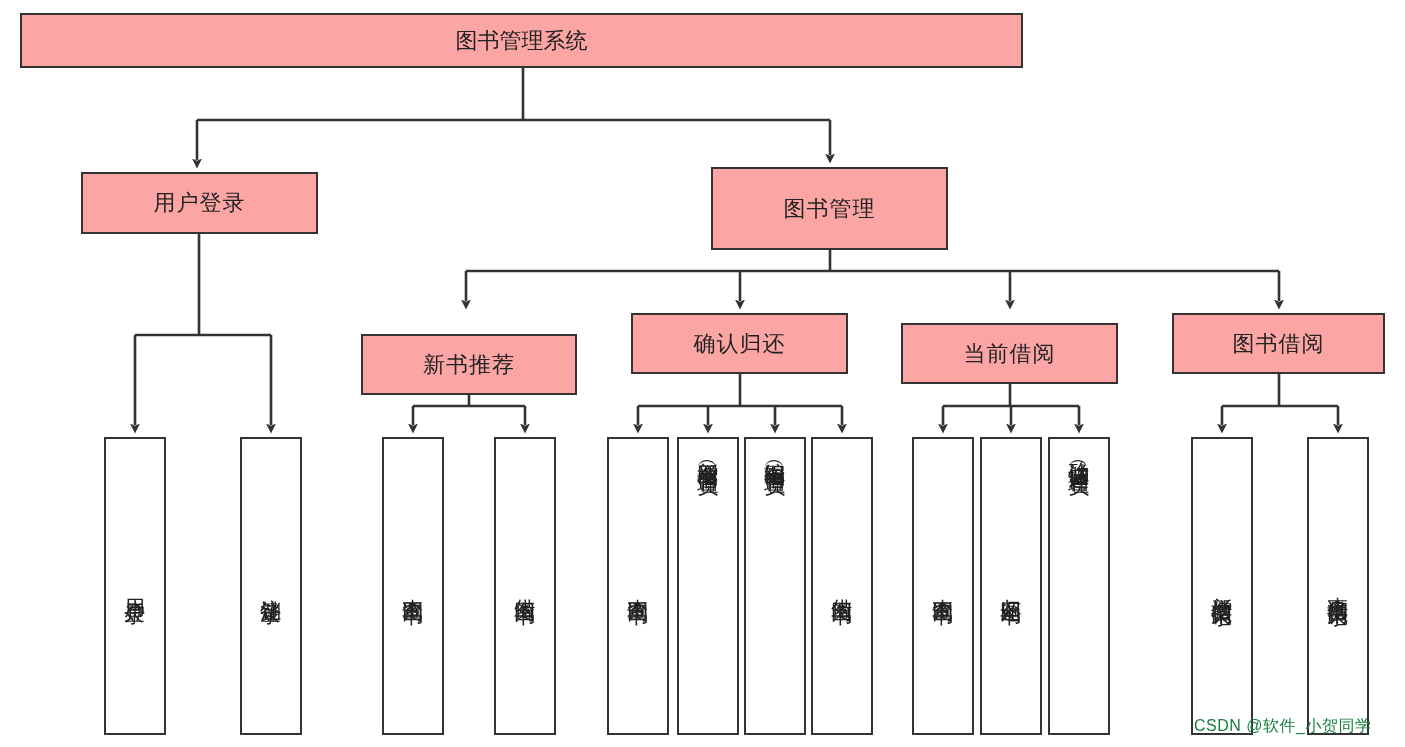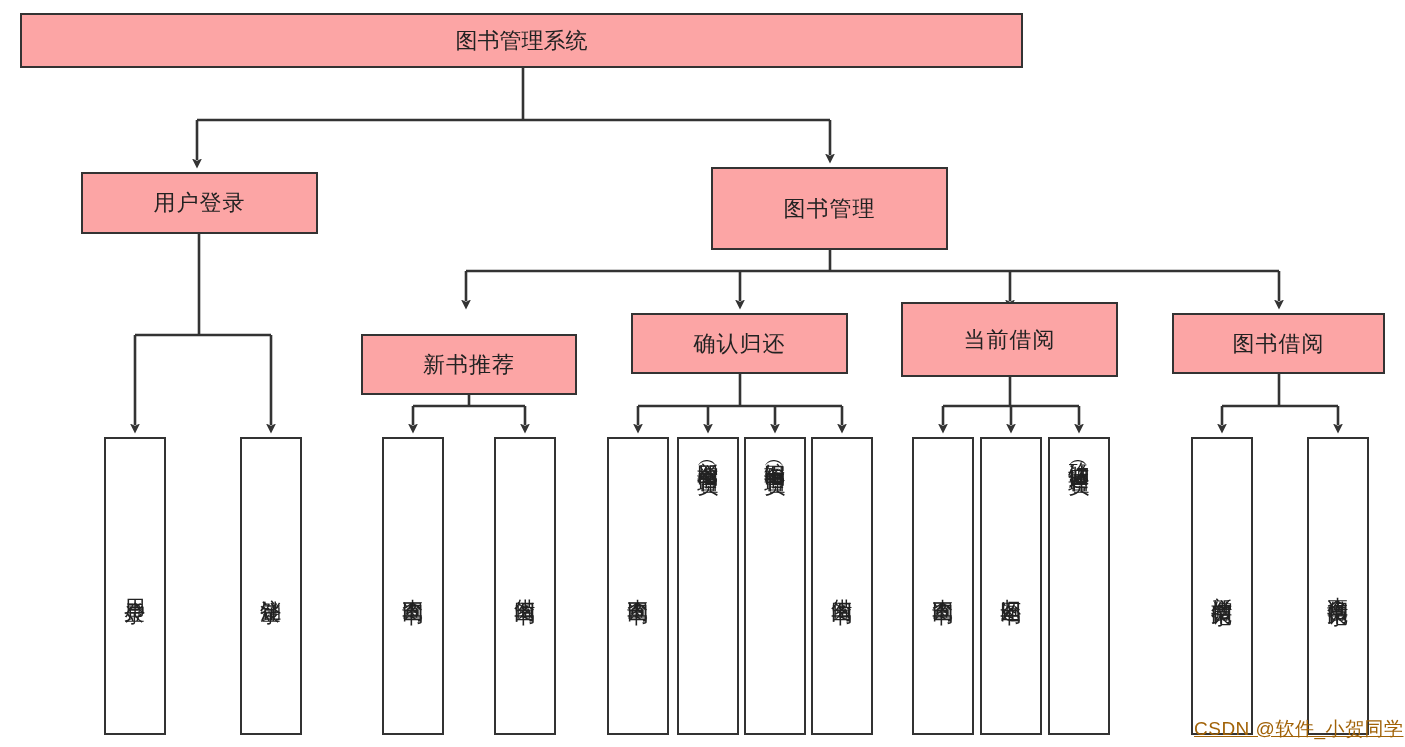--- a/index.html
+++ b/index.html
@@ -9,21 +9,21 @@
   svg.lines{position:absolute;left:0;top:0;width:1405px;height:747px;pointer-events:none;}
   .node{position:absolute;box-sizing:border-box;border:2.5px solid #333333;background:#fca5a5;
         display:flex;align-items:center;justify-content:center;color:#222222;}
   .node.h{font-size:22px;letter-spacing:1px;}
   .node.root{font-size:22px;}
   .leaf{position:absolute;box-sizing:border-box;border:2.5px solid #333333;background:#ffffff;
         display:flex;align-items:center;justify-content:center;}
   .leaf .vtext{writing-mode:vertical-rl;text-orientation:upright;font-size:21px;
                line-height:1.32;letter-spacing:2px;color:#222222;white-space:nowrap;}
   .leaf.top .vtext{align-self:flex-start;margin-top:6px;}
-  .watermark{position:absolute;font-size:19px;color:#a16207;letter-spacing:0.5px;white-space:nowrap;text-decoration:underline;}
+  .watermark{position:absolute;font-size:16px;color:#15803d;letter-spacing:0.5px;white-space:nowrap;}
 </style>
 </head>
 <body>
 
 <div id="canvas">
 
   <svg class="lines" viewBox="0 0 1405 747">
     <defs>
       <marker id="arw" markerWidth="12" markerHeight="12" refX="1.5" refY="5" orient="auto" markerUnits="userSpaceOnUse">
         <path d="M0,0 L10,5 L0,10 L2.2,5 Z" fill="#333333"></path>
@@ -83,21 +83,21 @@
   <div class="node h" style="left:711px;top:167px;width:237px;height:83px;">
     <span>图书管理</span>
   </div>
 
   <div class="node h" style="left:361px;top:313px;width:216px;height:61px;margin-top:21px;">
     <span>新书推荐</span>
   </div>
   <div class="node h" style="left:631px;top:313px;width:217px;height:61px;">
     <span>确认归还</span>
   </div>
-  <div class="node h" style="left:901px;top:302px;width:217px;height:75px;">
+  <div class="node h" style="left:901px;top:323px;width:217px;height:61px;">
     <span>当前借阅</span>
   </div>
   <div class="node h" style="left:1172px;top:313px;width:213px;height:61px;">
     <span>图书借阅</span>
   </div>
 
   <div class="leaf" style="left:104px;top:437px;width:62px;height:298px;">
     <span class="vtext">用户登录</span>
   </div>
   <div class="leaf" style="left:240px;top:437px;width:62px;height:298px;">

